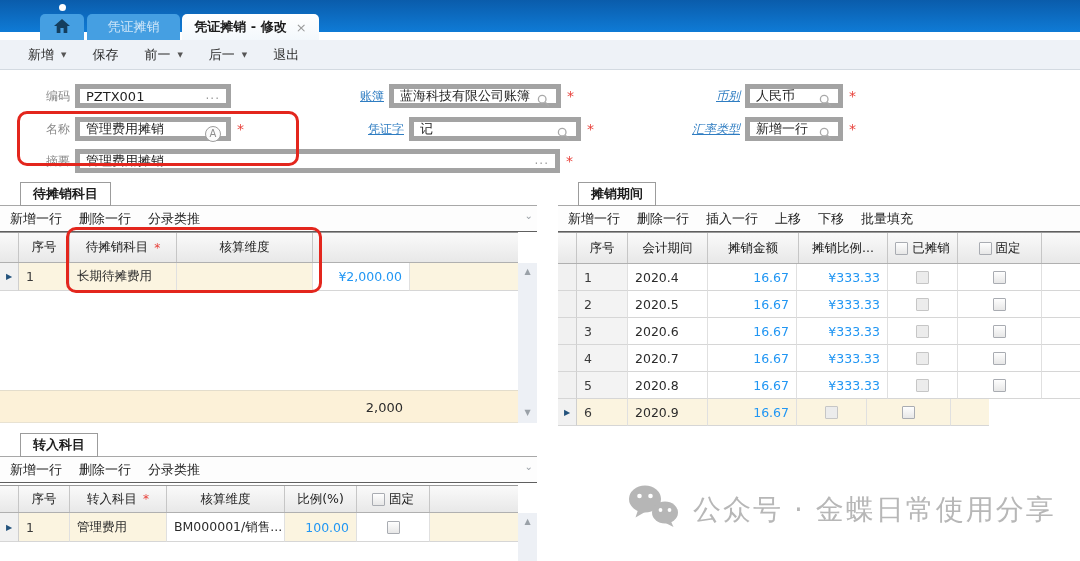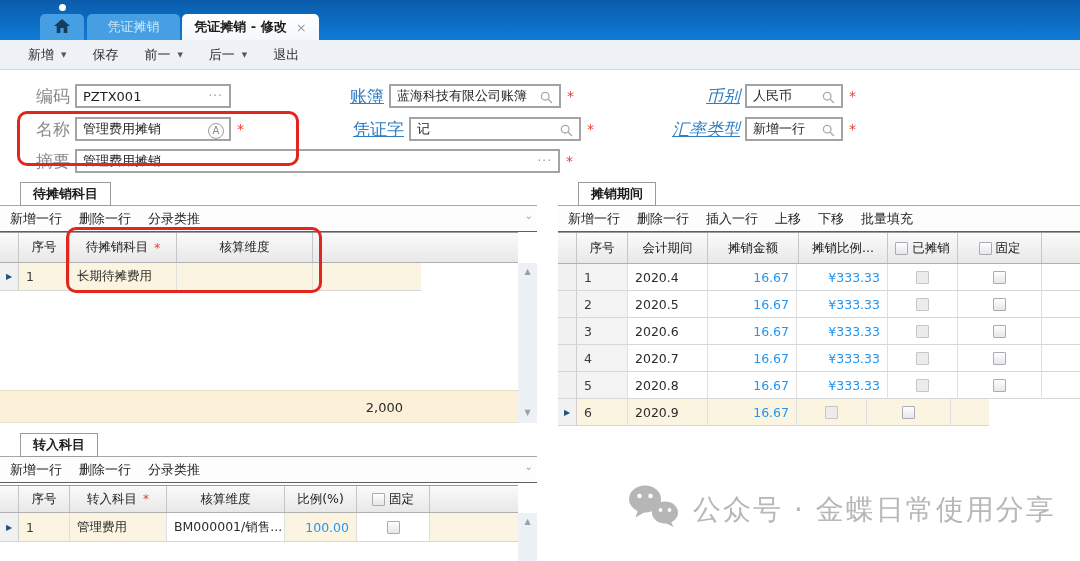--- a/index.html
+++ b/index.html
@@ -2,42 +2,42 @@
 <html><head>
 <meta charset="utf-8">
 <title>凭证摊销 - 修改</title>
 <style>
   * { margin:0; padding:0; box-sizing:border-box; }
   html,body { background:#fff; }
   body { font-family:"DejaVu Sans","Liberation Sans",sans-serif; }
   .stage { position:relative; width:1080px; height:561px; background:#fff; overflow:hidden; }
 
   
-  .titlebar { position:absolute; left:0; top:0; width:1080px; height:40px;
+  .titlebar { position:absolute; left:0; top:0; width:1080px; height:32px;
               background:linear-gradient(180deg,#0a5cab 0%,#0f7bd6 100%); }
   .win-dot { position:absolute; left:59px; top:4px; width:7px; height:7px; border-radius:50%; background:#fff; }
   .tab { position:absolute; top:14px; height:26px; border-radius:5px 5px 0 0;
          display:flex; align-items:center; justify-content:center; font-size:13px; cursor:default; }
   .tab-home { left:40px; width:44px; background:#459fe2; }
   .tab-inactive { left:87px; width:93px; background:#459fe2; color:#cfe6f8; }
   .tab-active { left:182px; width:137px; background:linear-gradient(180deg,#ffffff,#f3f8fc); color:#1c1c1c; font-weight:bold; }
   .tab-close { margin-left:9px; color:#9a9a9a; font-weight:normal; font-size:13px; }
 
   
   .toolbar { position:absolute; left:0; top:40px; width:1080px; height:30px; background:#eef2f7;
              border-bottom:1px solid #d3dae1; display:flex; align-items:center; padding-left:28px; gap:26px; }
   .tb-item { font-size:13px; color:#2b2b2b; display:flex; align-items:center; gap:7px; }
   .caret { font-size:7px; color:#555; }
 
   
   .field { position:absolute; height:24px; display:flex; align-items:center; }
-  .flabel { display:inline-block; text-align:right; margin-right:5px; font-size:17px; color:#8a8a8a; }
+  .flabel { display:inline-block; text-align:right; margin-right:5px; font-size:12px; color:#8a8a8a; }
   .flabel.link { color:#2f7dc2; text-decoration:underline; }
   .lw52 { width:52px; } .lw72 { width:72px; } .lw80 { width:80px;font-style:italic; }
-  .input { position:relative; height:24px; border:2px solid #a3a3a3; background:#fff;
+  .input { position:relative; height:24px; border:5px solid #a3a3a3; background:#fff;
            display:flex; align-items:center; padding:0 22px 0 6px; font-size:13px; color:#1f1f1f; }
   .w156 { width:156px; } .w172 { width:172px; } .w98 { width:98px; } .w485 { width:485px; }
   .ival { white-space:nowrap; overflow:hidden; }
   .iicon { position:absolute; right:5px; top:4px; width:15px; height:15px; display:flex; align-items:center; justify-content:center; }
   .dots { position:absolute; right:6px; top:0; height:22px; line-height:20px; color:#9a9a9a; font-size:12px; letter-spacing:1px; }
   .aicon { position:absolute; right:5px; top:3.5px; width:16px; height:16px; border:1px solid #9e9e9e; border-radius:50%;
            color:#8d8d8d; font-size:10px; line-height:14px; text-align:center; background:#fbfbfb; }
   .req { color:#e8413a; font-size:14px; margin-left:6px; }
 
   
@@ -247,20 +247,21 @@
   </div>
   <div class="grid-rows row-h28" style="left:0;top:263px;width:518px">
 
       <div class="grow selected">
         <div class="c ind pt-ind">
           <span class="rowptr">▶</span>
         </div>
         <div class="c seq pt-seq">1</div>
         <div class="c pt-sub">长期待摊费用</div>
         <div class="c pt-dim"></div>
+        <div class="c num pt-amt force-white">¥2,000.00</div>
         <div class="c pt-tail"></div>
       </div>
     </div>
   <div class="pending-footer">
     <span class="total">2,000</span>
   </div>
   <div class="vscroll" style="left:518px;top:263px;height:160px">
     <span class="vs-arrow" style="top:4px">▲</span>
     <span class="vs-arrow" style="bottom:6px">▼</span>
   </div>

